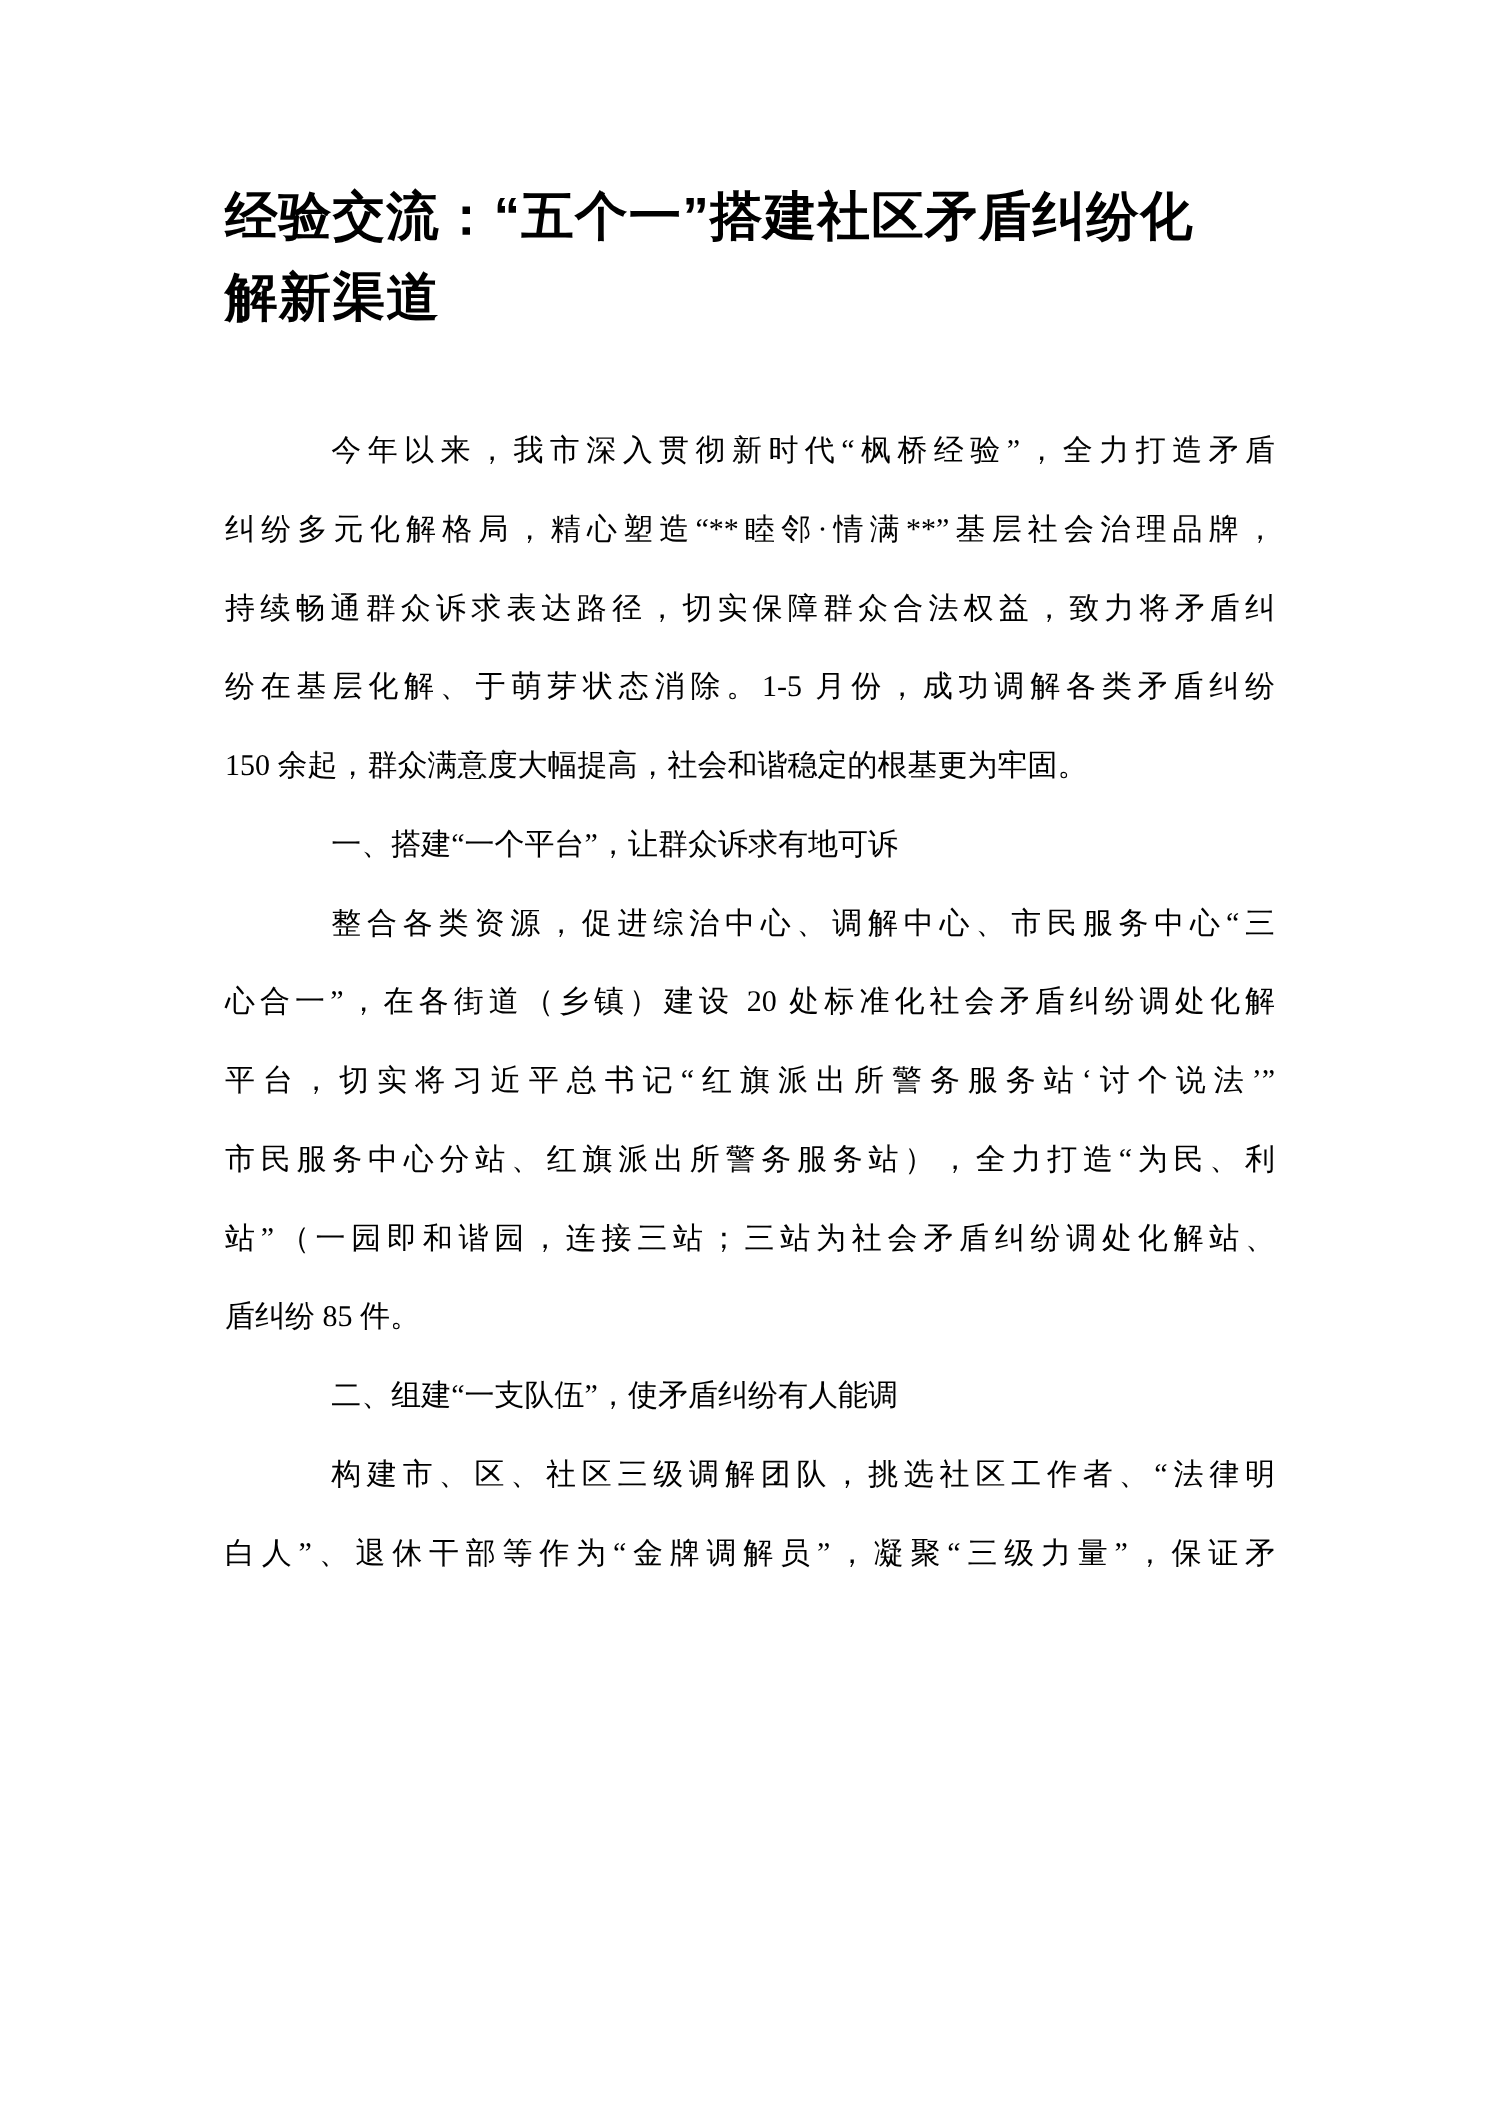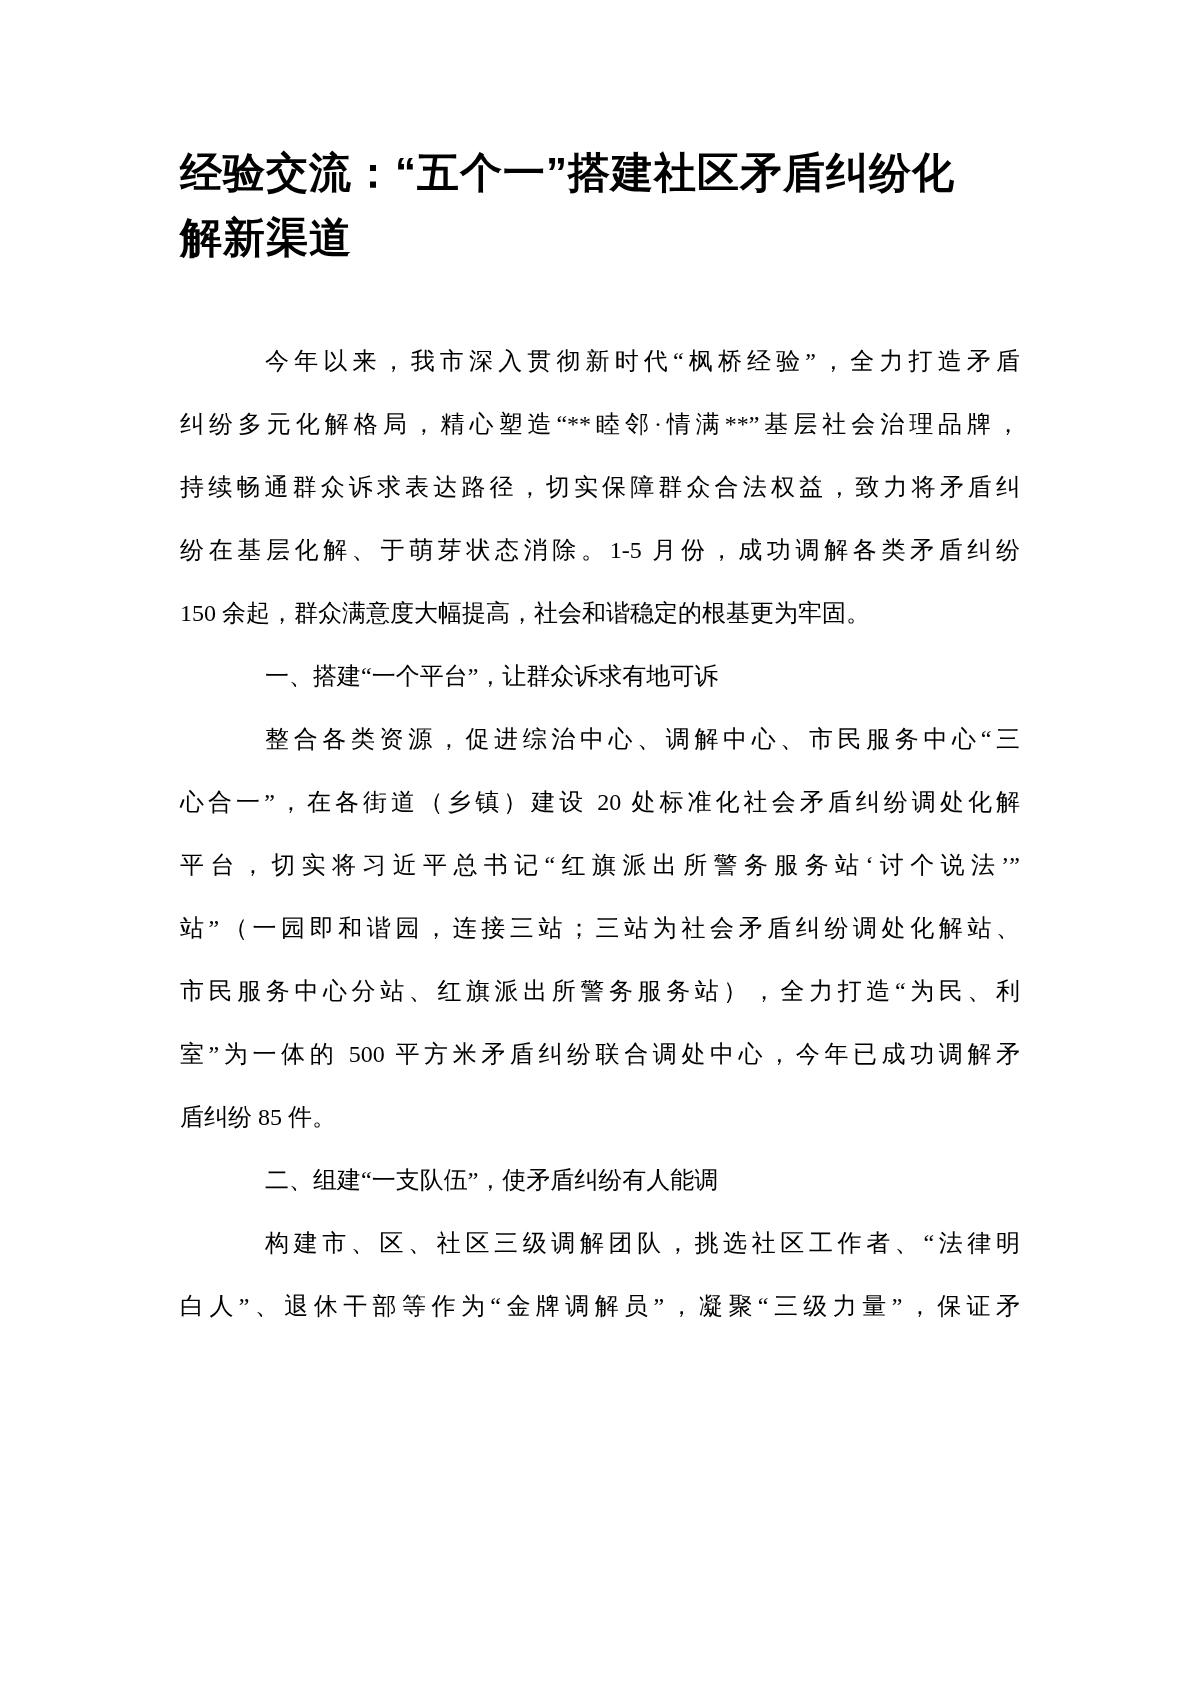--- a/index.html
+++ b/index.html
@@ -59,21 +59,20 @@
   <div class="doc-body">
       <div class="line indent just">今年以来，我市深入贯彻新时代“枫桥经验”，全力打造矛盾</div>
       <div class="line just">纠纷多元化解格局，精心塑造“**睦邻·情满**”基层社会治理品牌，</div>
       <div class="line just">持续畅通群众诉求表达路径，切实保障群众合法权益，致力将矛盾纠</div>
       <div class="line just">纷在基层化解、于萌芽状态消除。1-5 月份，成功调解各类矛盾纠纷</div>
       <div class="line">150 余起，群众满意度大幅提高，社会和谐稳定的根基更为牢固。</div>
       <div class="line indent">一、搭建“一个平台”，让群众诉求有地可诉</div>
       <div class="line indent just">整合各类资源，促进综治中心、调解中心、市民服务中心“三</div>
       <div class="line just">心合一”，在各街道（乡镇）建设 20 处标准化社会矛盾纠纷调处化解</div>
       <div class="line just">平台，切实将习近平总书记“红旗派出所警务服务站‘讨个说法’”</div>
+      <div class="line just">市民服务中心分站、红旗派出所警务服务站），全力打造“为民、利</div>
       <div class="line just">站”（一园即和谐园，连接三站；三站为社会矛盾纠纷调处化解站、</div>
-      <div class="line just">市民服务中心分站、红旗派出所警务服务站），全力打造“为民、利</div>
-      <div class="line just">室”为一体的 500 平方米矛盾纠纷联合调处中心，今年已成功调解矛</div>
       <div class="line">盾纠纷 85 件。</div>
       <div class="line indent">二、组建“一支队伍”，使矛盾纠纷有人能调</div>
       <div class="line indent just">构建市、区、社区三级调解团队，挑选社区工作者、“法律明</div>
       <div class="line just">白人”、退休干部等作为“金牌调解员”，凝聚“三级力量”，保证矛</div>
     </div>
 </div>
 
 </body></html>

